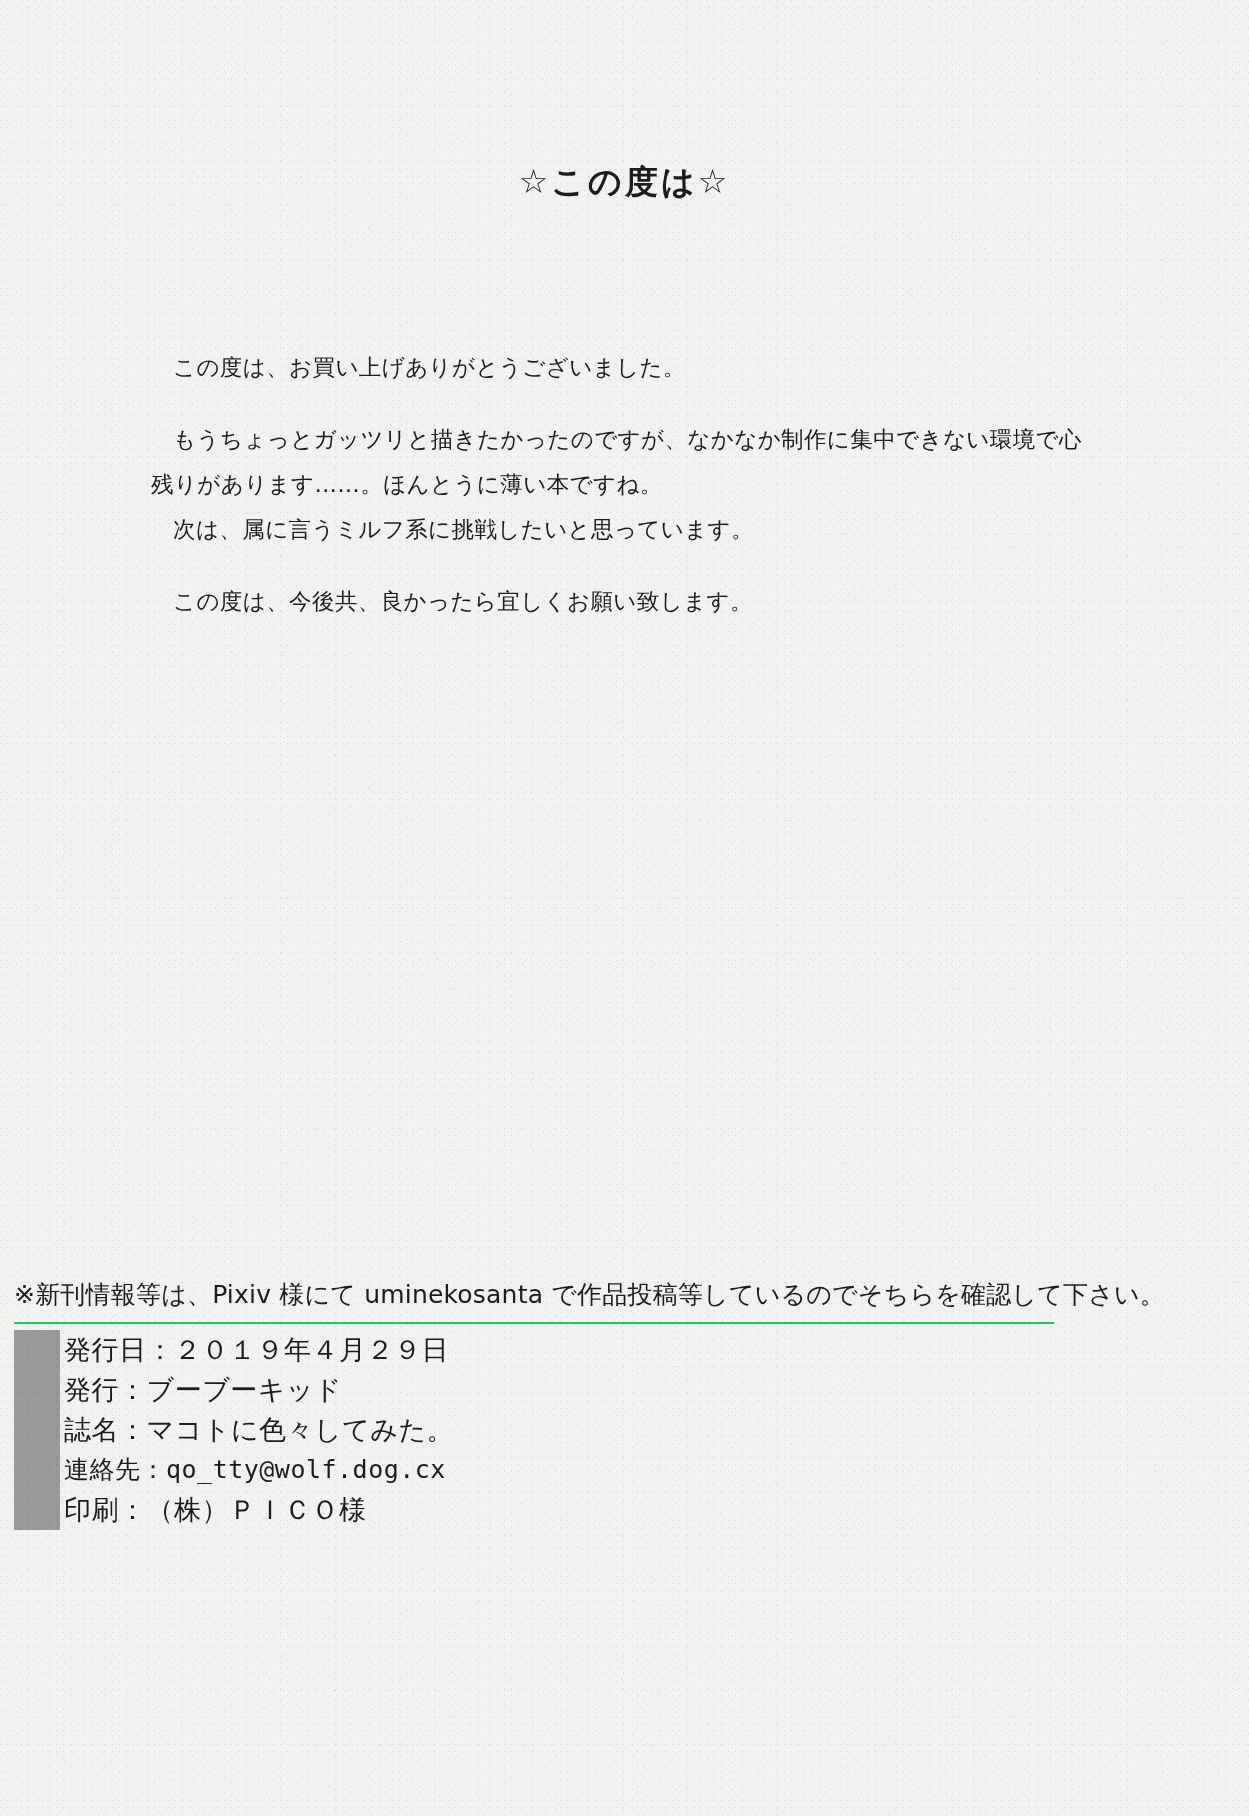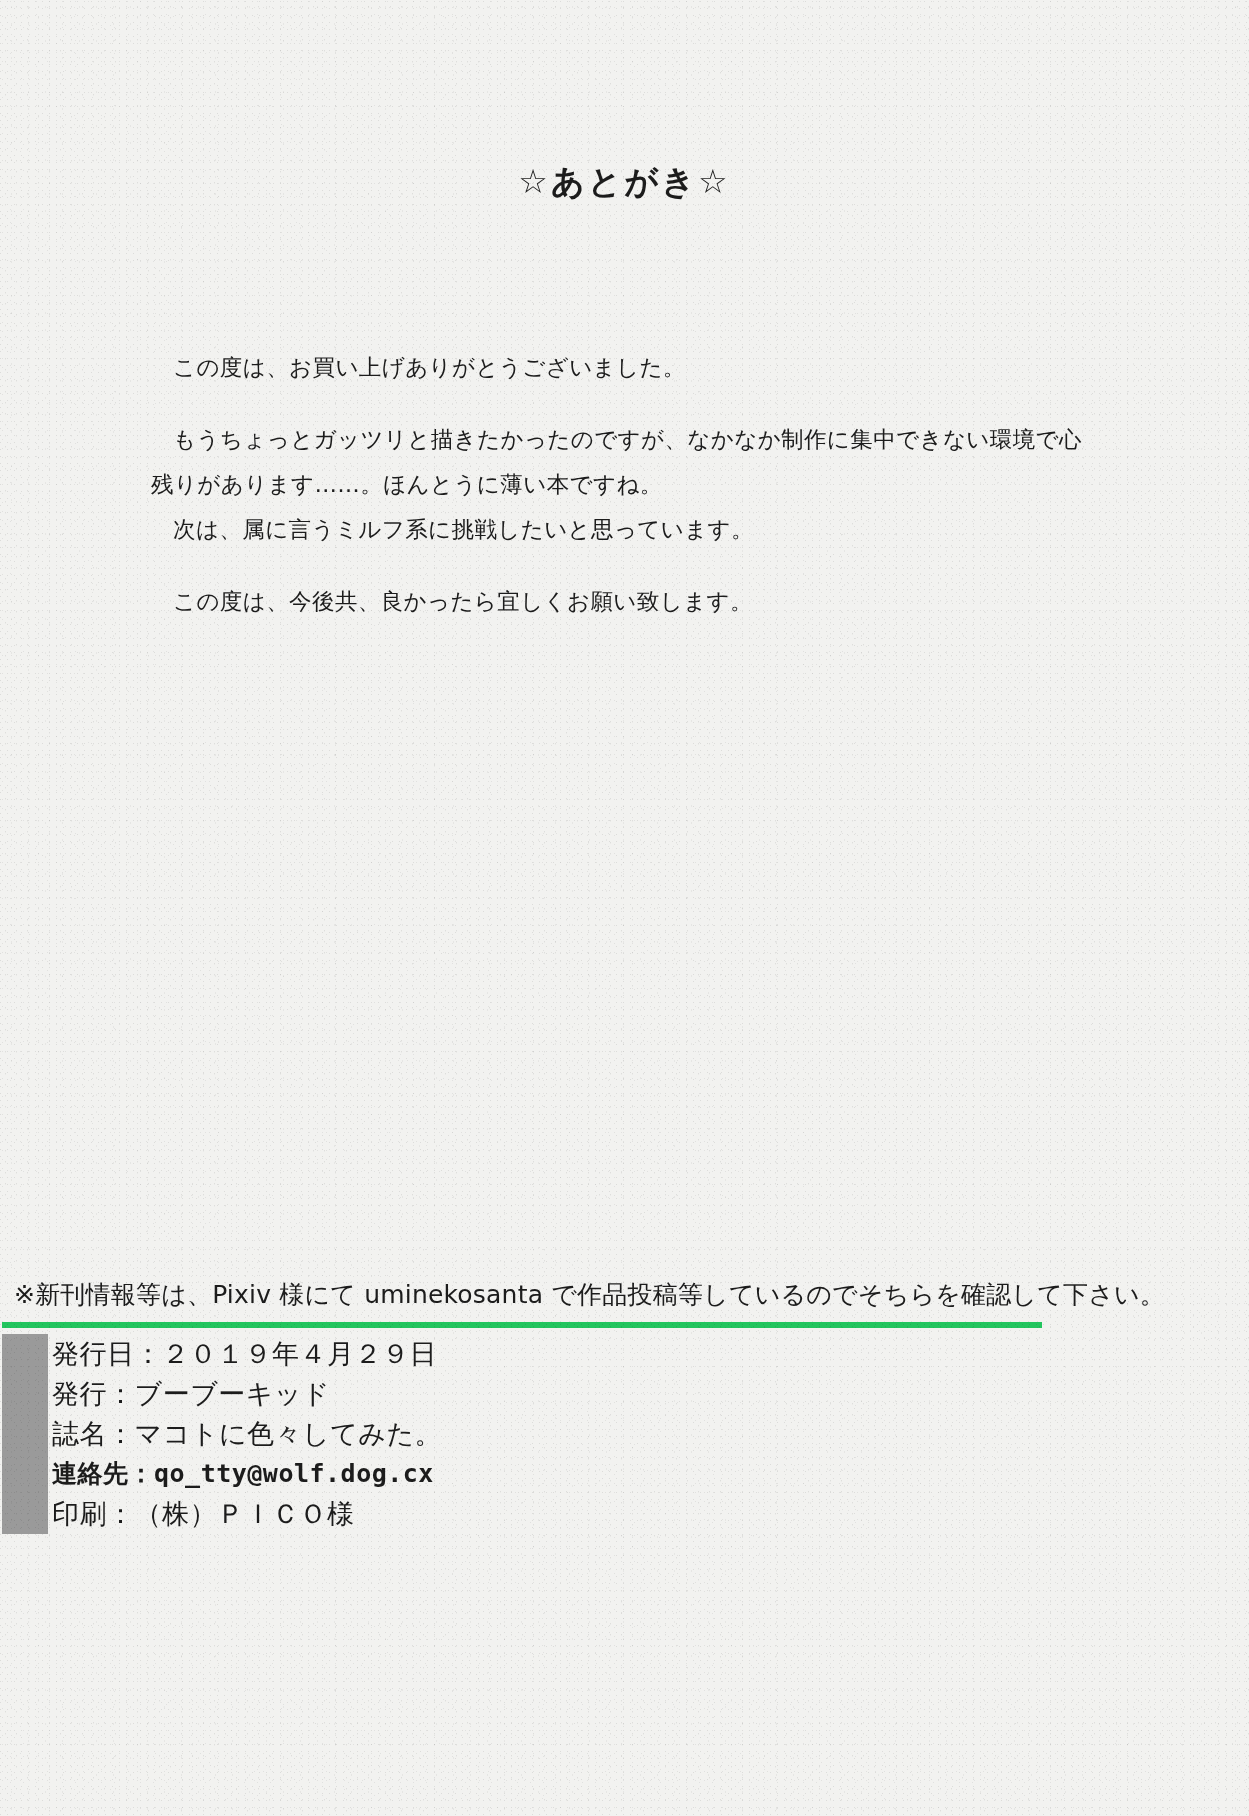--- a/index.html
+++ b/index.html
@@ -73,23 +73,23 @@
     left: 14px;
     width: 1210px;
     font-size: 25px;
     letter-spacing: 0.2px;
     font-family: "DejaVu Sans", sans-serif;
   }
 
   .colophon {
     position: absolute;
     top: 1322px;
-    left: 2px;
+    left: 14px;
     width: 1040px;
-    border-top: 6px solid #22c55e;
+    border-top: 2px solid #22c55e;
     padding-top: 6px;
   }
 
   .colophon-inner {
     position: relative;
     padding-left: 50px;
   }
 
   .colophon-bar {
     position: absolute;
@@ -103,29 +103,28 @@
   .colophon-line {
     font-size: 27px;
     line-height: 40px;
     letter-spacing: 0.5px;
     white-space: nowrap;
     font-family: "DejaVu Sans", sans-serif;
   }
   .mono {
     font-family: "DejaVu Sans Mono", monospace;
     font-size: 25px;
-    font-weight: bold;
   }
 </style>
 </head>
 <body>
 
 <div class="page">
 
-  <div class="afterword-title">☆あとがき☆</div>
+  <div class="afterword-title">☆この度は☆</div>
 
   <div class="body-text">
     <p class="para">この度は、お買い上げありがとうございました。</p>
     <p class="para tight">もうちょっとガッツリと描きたかったのですが、なかなか制作に集中できない環境で心残りがあります……。ほんとうに薄い本ですね。</p>
     <p class="para">次は、属に言うミルフ系に挑戦したいと思っています。</p>
     <p class="para">この度は、今後共、良かったら宜しくお願い致します。</p>
   </div>
 
   <div class="notice">※新刊情報等は、Pixiv 様にて uminekosanta で作品投稿等しているのでそちらを確認して下さい。</div>
 

